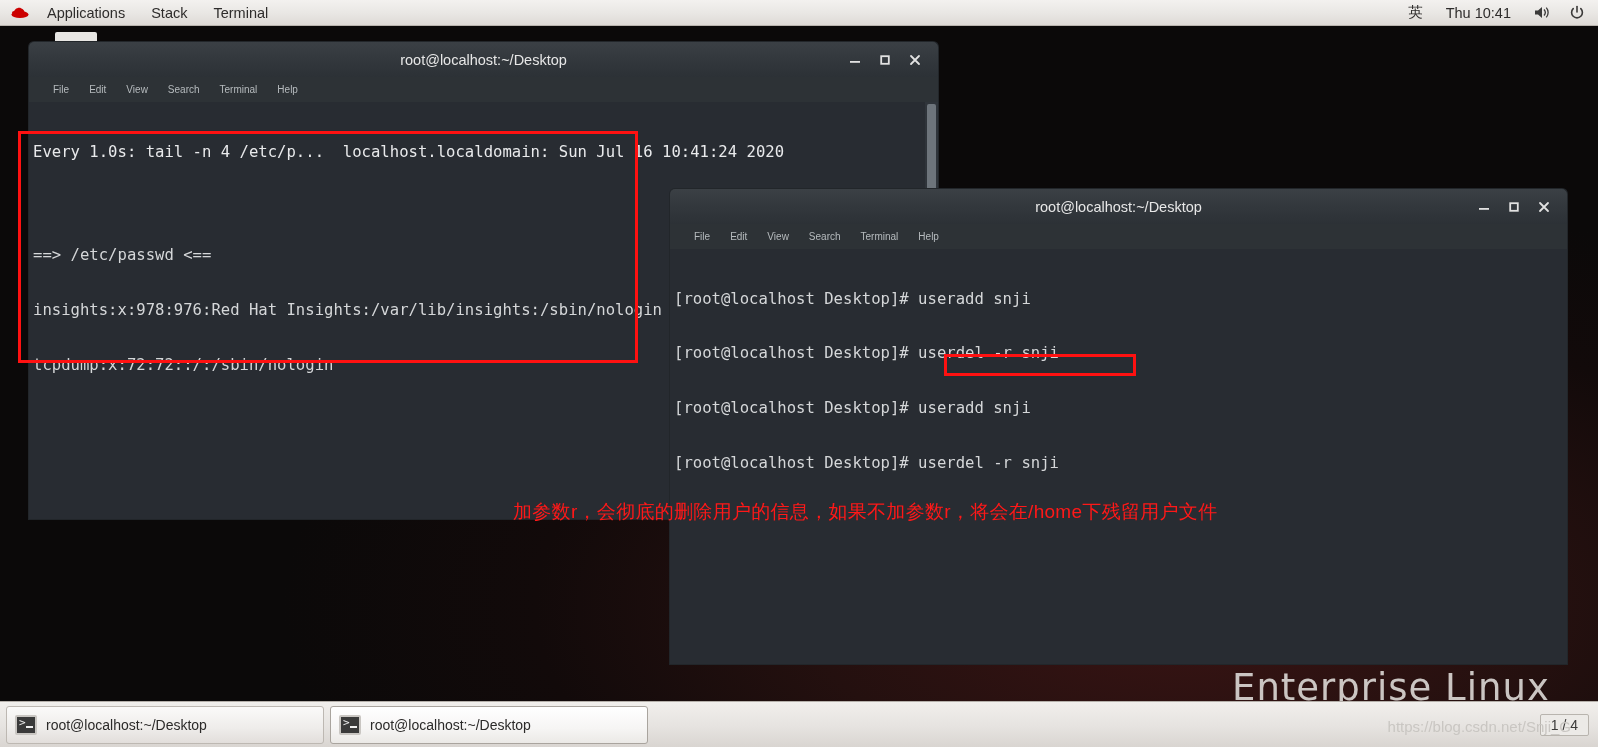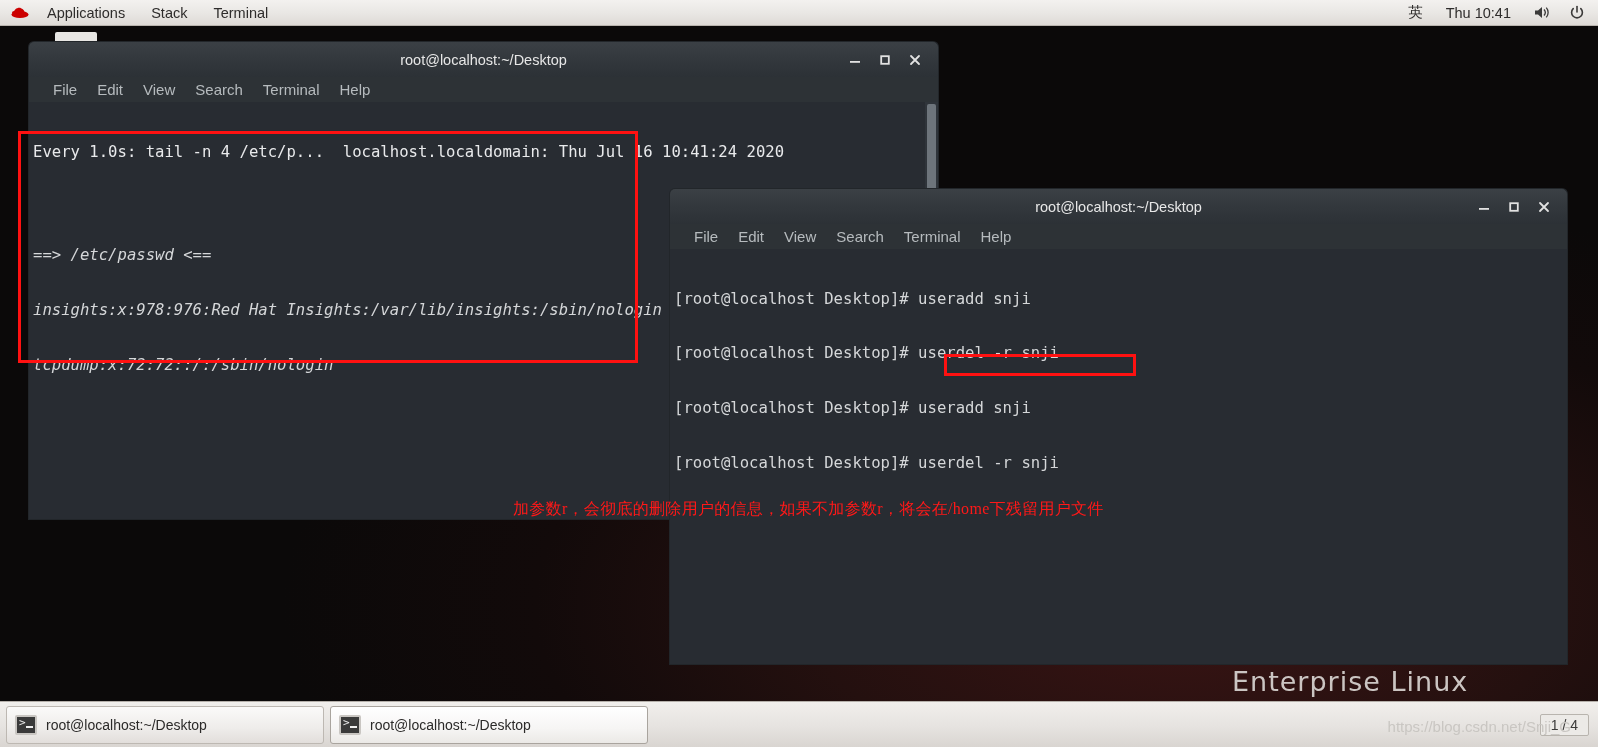--- a/index.html
+++ b/index.html
@@ -18,21 +18,21 @@
     position: absolute;
     left: 0; top: 26px;
     width: 1598px; height: 675px;
     background:
       radial-gradient(ellipse 900px 420px at 74% 86%, #3a1414 0%, #24100f 42%, #120a0a 72%, #0b0909 100%),
       linear-gradient(180deg, #141414 0%, #0e0e0e 55%, #171010 100%);
   }
   #wallpaper-text {
     position: absolute;
     left: 1232px; top: 640px;
-    font-size: 27px;
+    font-size: 37px;
     letter-spacing: 1px;
     color: #d9d5d2;
     font-family: "DejaVu Sans", sans-serif;
     white-space: nowrap;
     opacity: .92;
   }
 
   
   #top-panel {
     position: absolute; left: 0; top: 0;
@@ -78,21 +78,21 @@
   .win-btn svg { display: block; }
   .menubar {
     height: 25px;
     background: #2d3236;
     border-left: 1px solid #22262a;
     border-right: 1px solid #22262a;
     display: flex; align-items: center;
     padding-left: 14px;
   }
   .menu-item {
-    color: #b6bbbe; font-size: 15px;
+    color: #b6bbbe; font-size: 10px;
     padding: 0 10px; cursor: default; white-space: nowrap;
   }
   .term-body {
     background: #282c32;
     border-left: 1px solid #22262a;
     border-right: 1px solid #22262a;
     border-bottom: 1px solid #22262a;
     font-family: "DejaVu Sans Mono", monospace;
     font-size: 15.6px;
     line-height: 18.3px;
@@ -109,21 +109,21 @@
   .scroll-thumb {
     position: absolute; top: 2px; right: 2px;
     width: 9px; height: 104px;
     background: #6d747b; border-radius: 2px;
   }
 
   
   #win1 { left: 28px; top: 41px; width: 911px; height: 479px; }
   #win1 .term-body { height: 418px; padding: 4px 0 0 4px; }
   #win1-watchline { color: #e9eaec; padding-left: 0px; }
-  #win1-content { position: relative; padding-top: 12px; font-style: italic; }
+  #win1-content { position: relative; padding-top: 12px; }
   .term-line { white-space: pre; }
 
   #win1-redbox {
     position: absolute;
     left: 18px; top: 131px;
     width: 620px; height: 100px;
     border: 3px solid #ff1111;
     pointer-events: none;
   }
 
@@ -135,22 +135,22 @@
     left: 944px; top: 354px;
     width: 192px; height: 22px;
     border: 3px solid #ff1111;
     pointer-events: none;
   }
 
   
   #annotation {
     position: absolute;
     left: 513px; top: 499px;
-    font-family: Liberation Serif, serif;
-    font-size: 16px;
+    font-family: Liberation Sans, sans-serif;
+    font-size: 19px;
     color: #ff1818;
     white-space: nowrap;
     letter-spacing: .3px;
   }
 
   
   #taskbar {
     position: absolute; left: 0; bottom: 0;
     width: 1598px; height: 46px;
     background: linear-gradient(180deg, #f1efec 0%, #e6e3e0 55%, #d9d5d1 100%);
@@ -281,21 +281,21 @@
   <div class="menubar">
     <div class="menu-item">File</div>
     <div class="menu-item">Edit</div>
     <div class="menu-item">View</div>
     <div class="menu-item">Search</div>
     <div class="menu-item">Terminal</div>
     <div class="menu-item">Help</div>
   </div>
 
   <div class="term-body">
-    <div id="win1-watchline" class="term-line">Every 1.0s: tail -n 4 /etc/p...  localhost.localdomain: Thu Jul 16 10:41:24 2020</div>
+    <div id="win1-watchline" class="term-line">Every 1.0s: tail -n 4 /etc/p...  localhost.localdomain: Sun Jul 16 10:41:24 2020</div>
     <div id="win1-content">
       <div class="term-line">==&gt; /etc/passwd &lt;==</div>
       <div class="term-line">insights:x:978:976:Red Hat Insights:/var/lib/insights:/sbin/nologin</div>
       <div class="term-line">tcpdump:x:72:72::/:/sbin/nologin</div>
       
       
       
       
       
       

